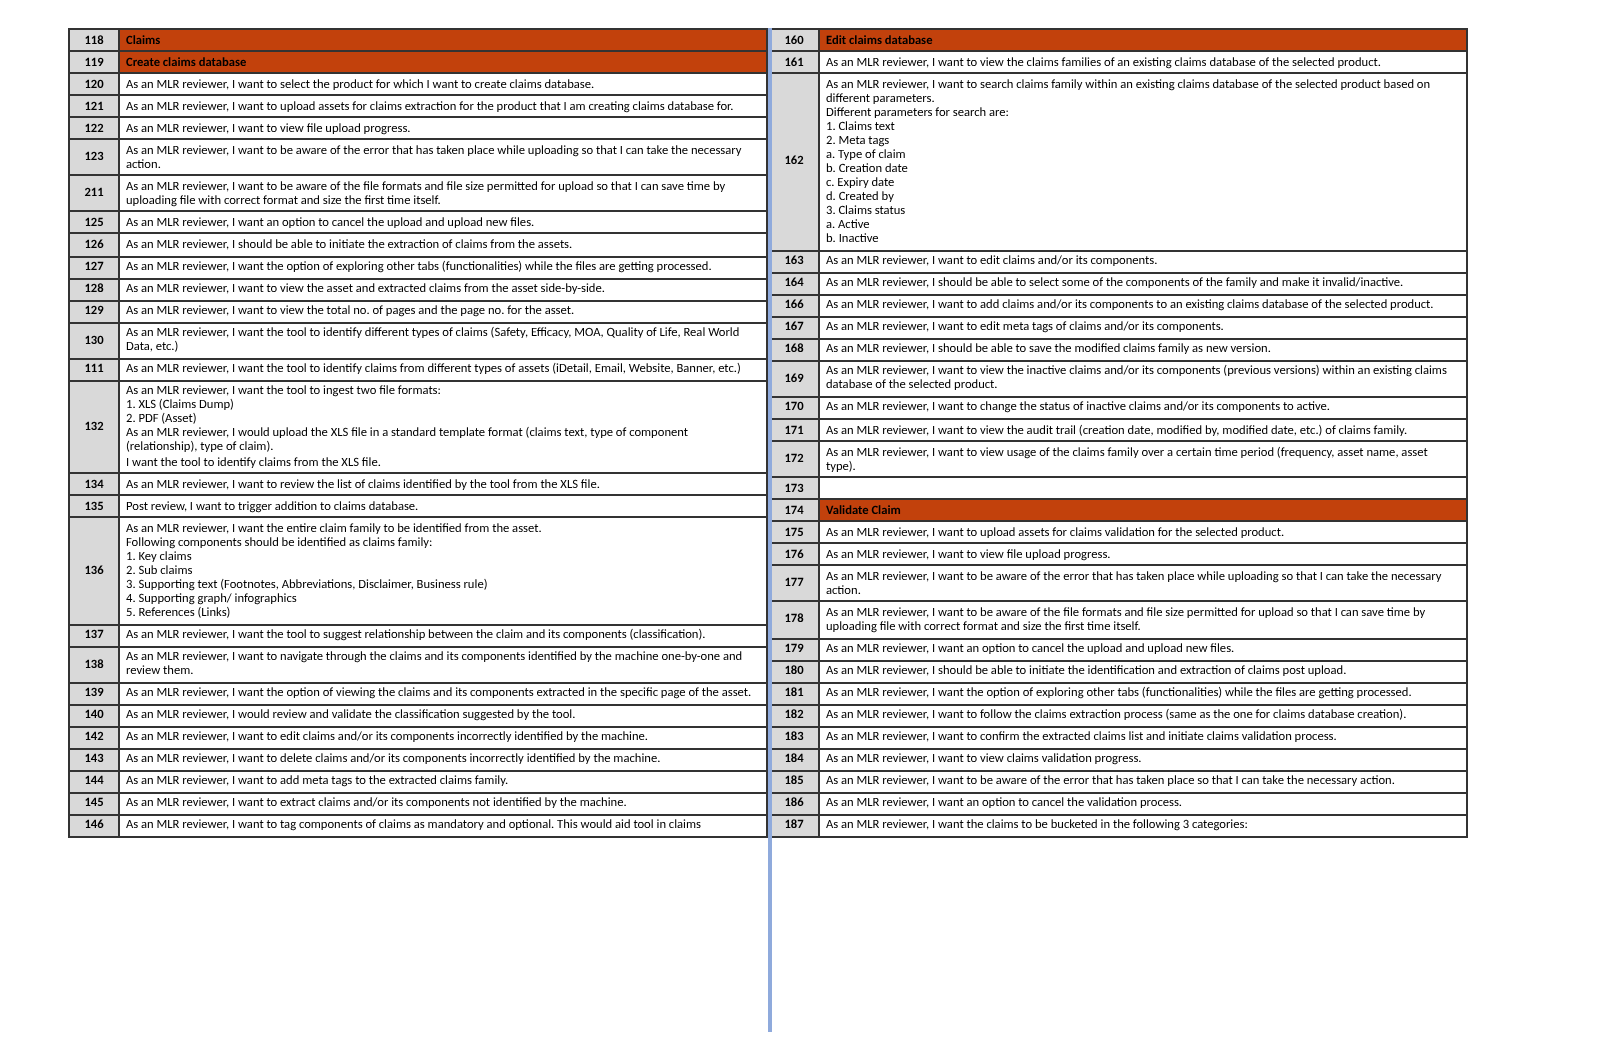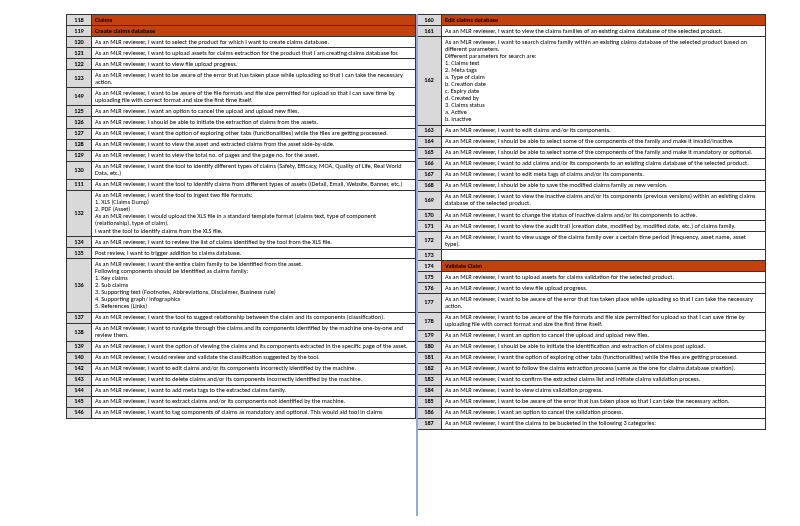--- a/index.html
+++ b/index.html
@@ -1,16 +1,16 @@
 <!DOCTYPE html>
 <html><head>
 <meta charset="utf-8">
 <style>
   html,body{margin:0;padding:0;background:#fff;font-family:Calibri,Arial,sans-serif;}
-  .page{width:800px;height:526px;box-sizing:border-box;padding:14px 34px 10px 14px;display:flex;justify-content:flex-end;}
+  .page{width:800px;height:526px;box-sizing:border-box;padding:14px 34px 10px 34px;display:flex;justify-content:flex-start;}
   .col{width:350px;}
   .tbl{width:100%;border-collapse:collapse;table-layout:fixed;}
   .tbl td{border:1px solid #333;font-size:6.3px;line-height:1.12;padding:1.5px 3px;color:#000;}
   .tbl td.num{width:18px;background:#d9d9d9;text-align:center;font-weight:600;}
   .tbl tr.hdr td.body{background:#c2410c;font-weight:600;}
   .tbl tr.empty td.body{height:7px;}
   .scrollbar{position:relative;}
   .scrollbar::after{content:"";position:absolute;top:0;right:-2px;width:2px;height:100%;background:#8faadc;}
 </style>
 </head>
@@ -39,21 +39,21 @@
           </tr>
           <tr class="">
             <td class="num">122</td>
             <td class="body">As an MLR reviewer, I want to view file upload progress.</td>
           </tr>
           <tr class="">
             <td class="num">123</td>
             <td class="body">As an MLR reviewer, I want to be aware of the error that has taken place while uploading so that I can take the necessary action.</td>
           </tr>
           <tr class="">
-            <td class="num">149</td>
+            <td class="num">211</td>
             <td class="body">As an MLR reviewer, I want to be aware of the file formats and file size permitted for upload so that I can save time by uploading file with correct format and size the first time itself.</td>
           </tr>
           <tr class="">
             <td class="num">125</td>
             <td class="body">As an MLR reviewer, I want an option to cancel the upload and upload new files.</td>
           </tr>
           <tr class="">
             <td class="num">126</td>
             <td class="body">As an MLR reviewer, I should be able to initiate the extraction of claims from the assets.</td>
           </tr>
@@ -150,24 +150,20 @@
           </tr>
           <tr class="">
             <td class="num">163</td>
             <td class="body">As an MLR reviewer, I want to edit claims and/or its components.</td>
           </tr>
           <tr class="">
             <td class="num">164</td>
             <td class="body">As an MLR reviewer, I should be able to select some of the components of the family and make it invalid/inactive.</td>
           </tr>
           <tr class="">
-            <td class="num">165</td>
-            <td class="body">As an MLR reviewer, I should be able to select some of the components of the family and make it mandatory or optional.</td>
-          </tr>
-          <tr class="">
             <td class="num">166</td>
             <td class="body">As an MLR reviewer, I want to add claims and/or its components to an existing claims database of the selected product.</td>
           </tr>
           <tr class="">
             <td class="num">167</td>
             <td class="body">As an MLR reviewer, I want to edit meta tags of claims and/or its components.</td>
           </tr>
           <tr class="">
             <td class="num">168</td>
             <td class="body">As an MLR reviewer, I should be able to save the modified claims family as new version.</td>

